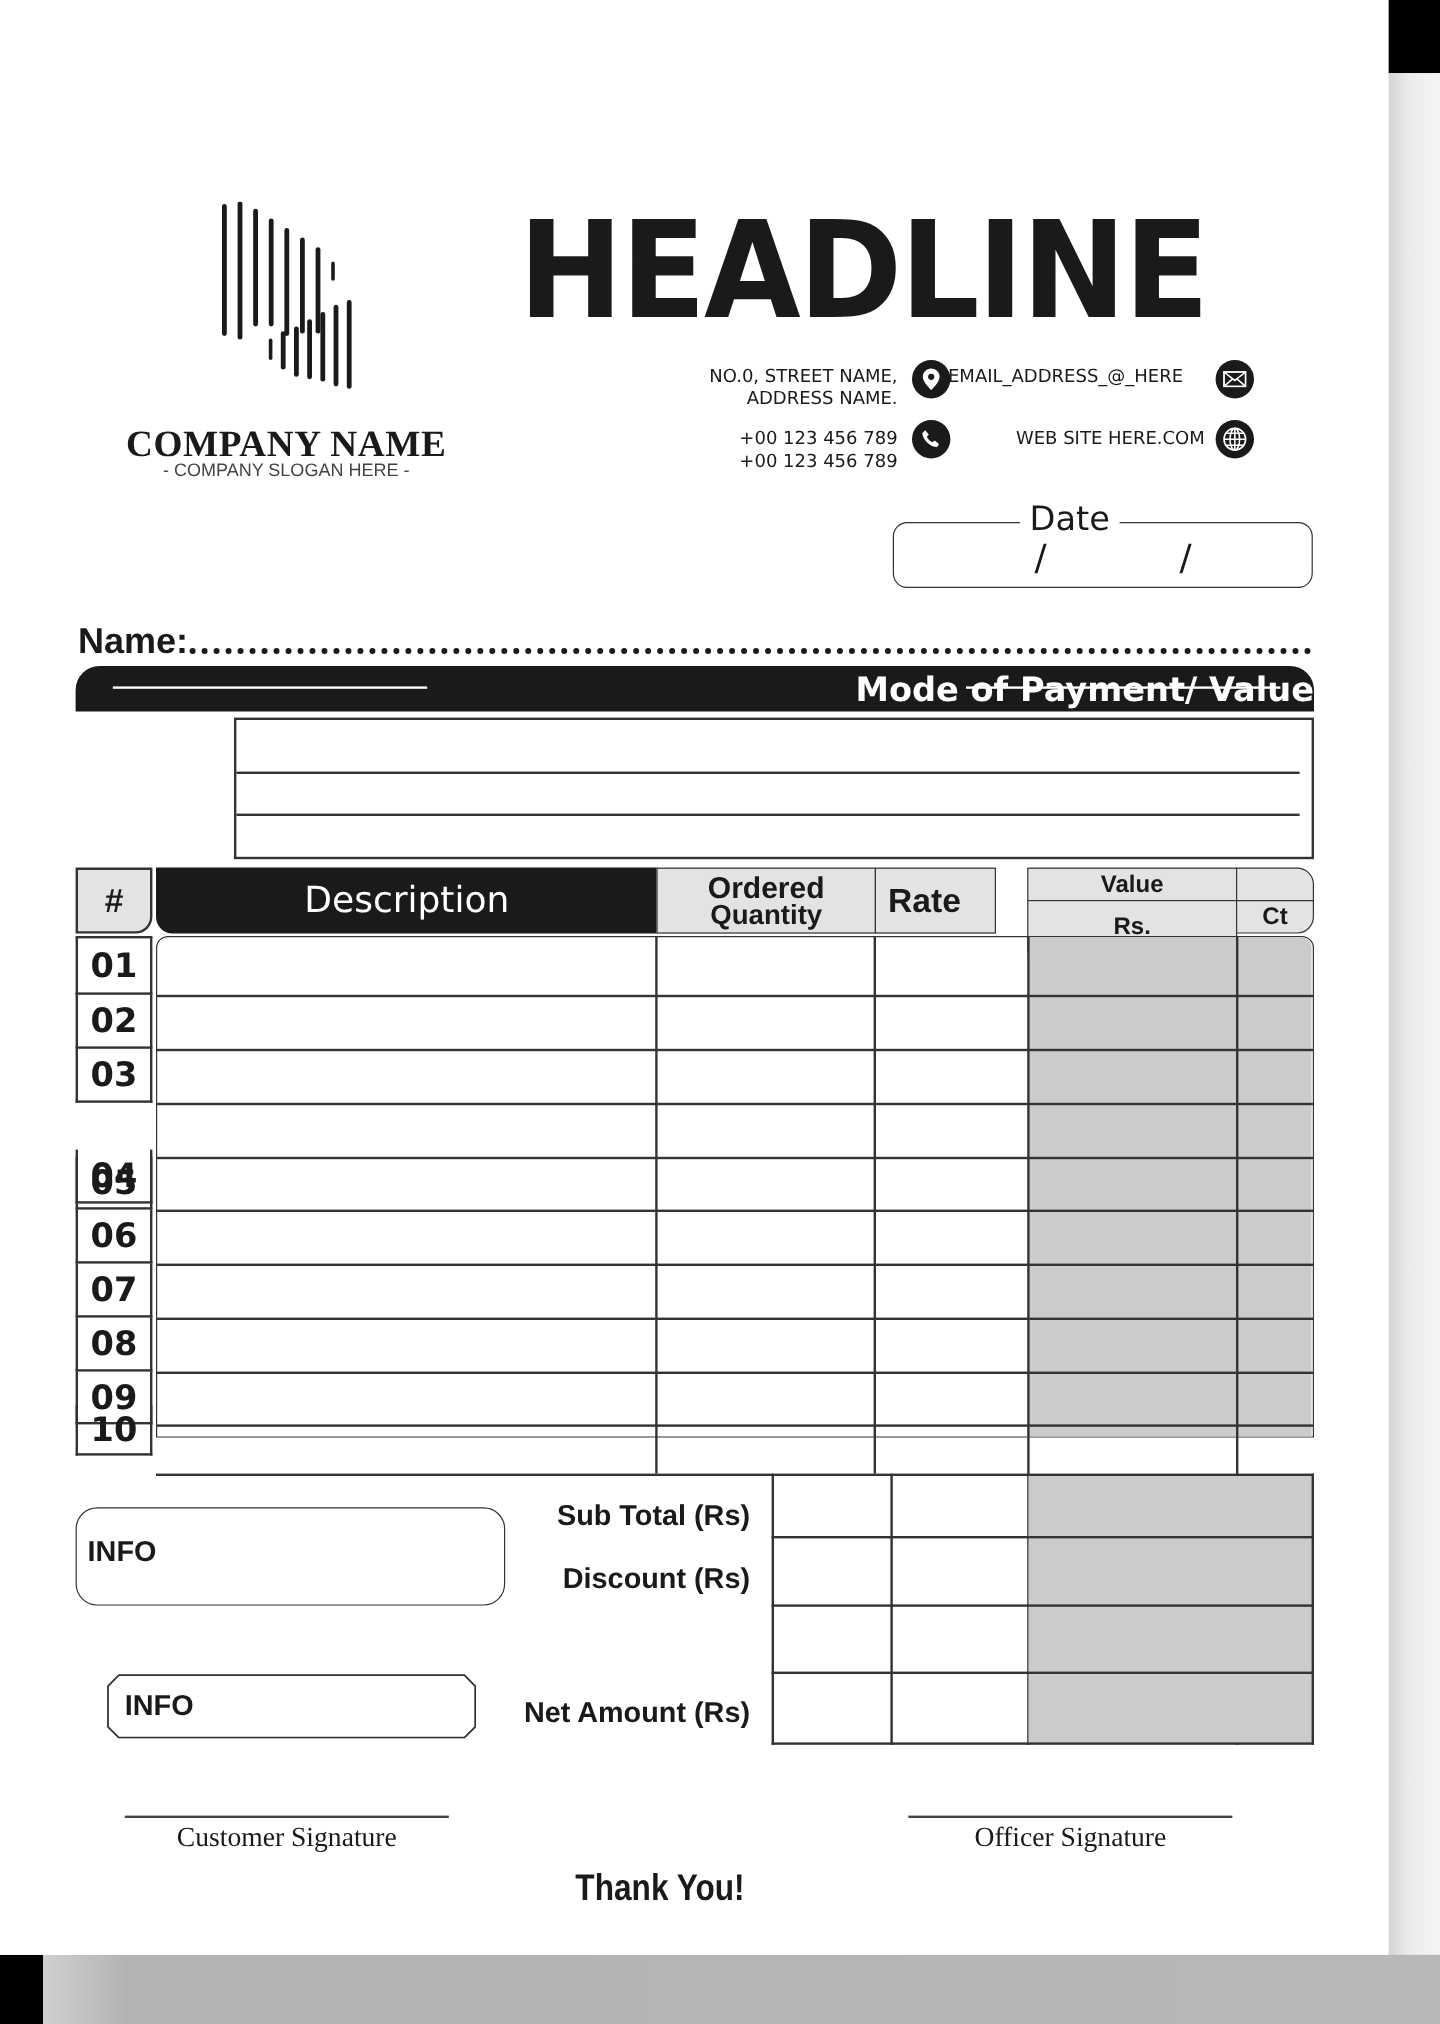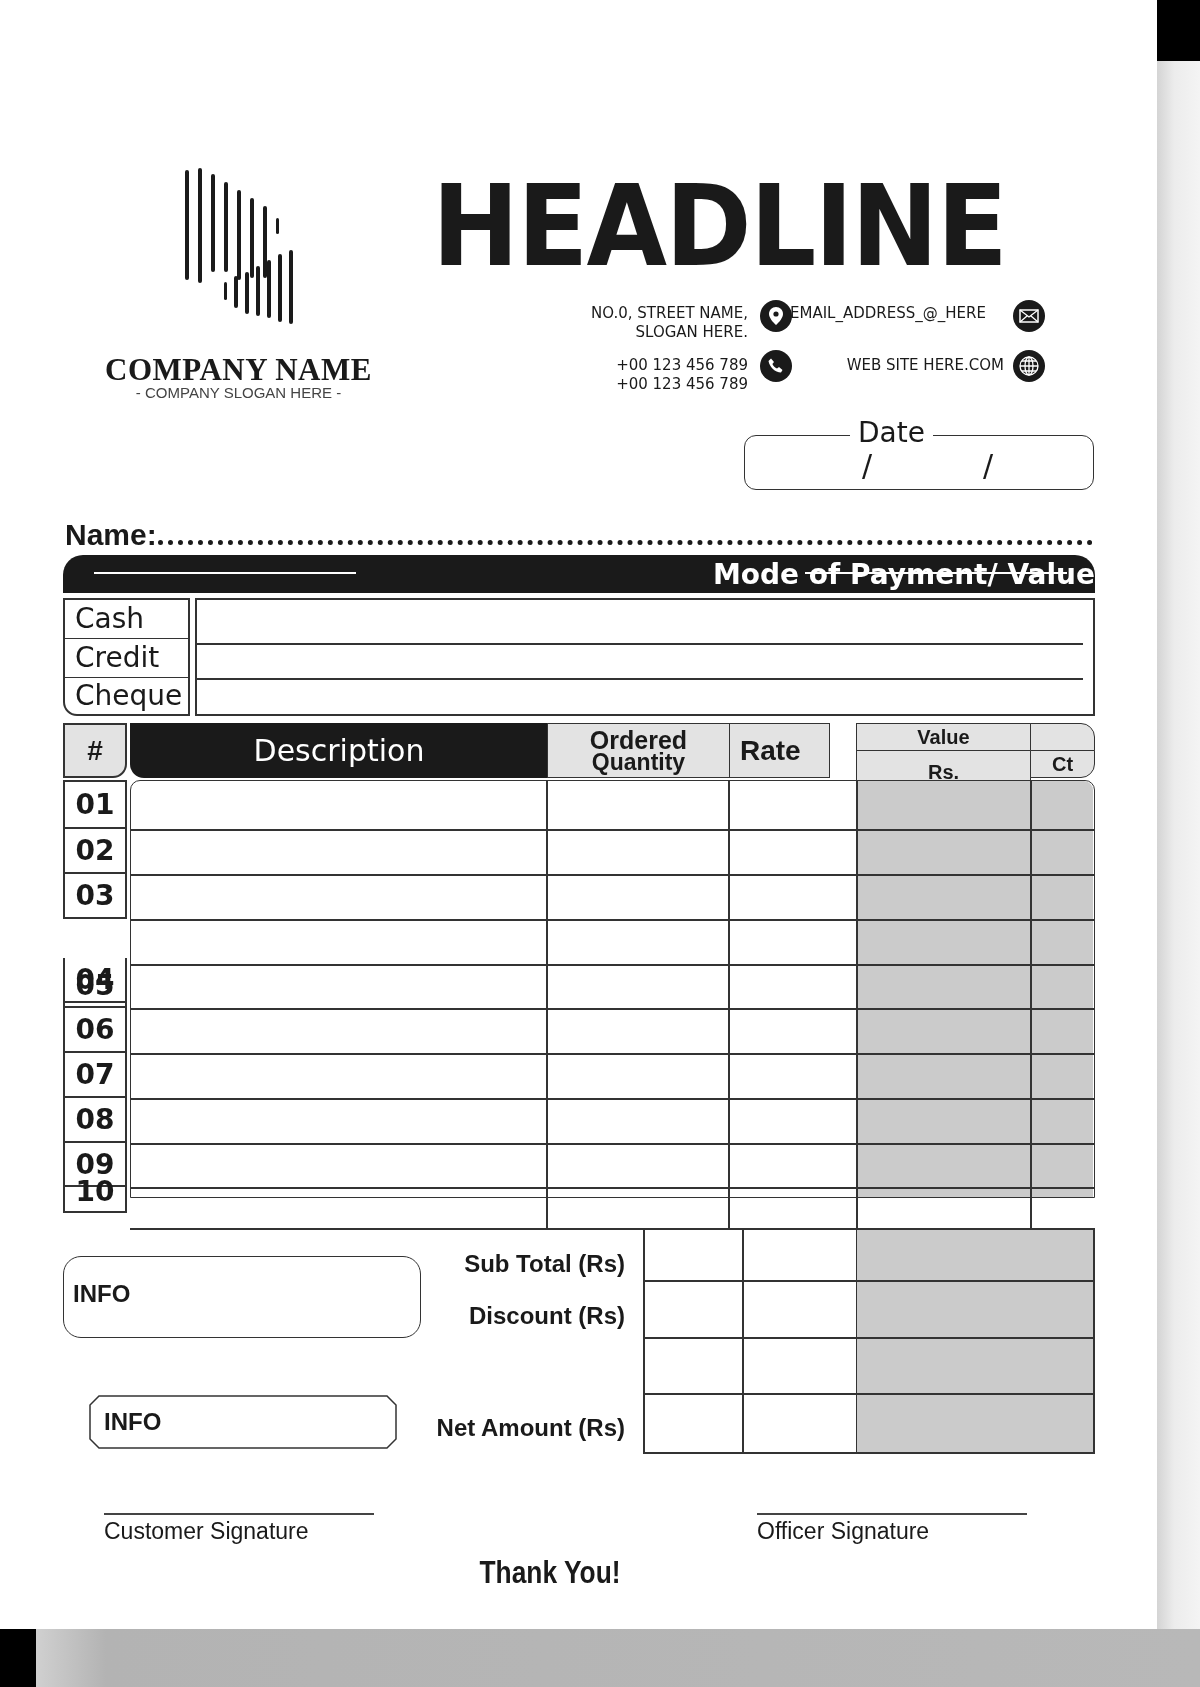--- a/index.html
+++ b/index.html
@@ -51,21 +51,21 @@
   .grey { background:#cbcbcb; }
 
   
   .tot-label { position:absolute; font-family:"Liberation Sans", sans-serif; font-weight:bold; font-size:24px; color:#1a1a1a; text-align:right; }
   #info-box-1 { left:63px; top:1256px; width:358px; height:82px; border:1.5px solid #333; border-radius:18px; box-sizing:border-box; }
   #info-label-1 { left:73px; top:1280px; font-family:"Liberation Sans", sans-serif; font-weight:bold; font-size:24px; }
   #info-label-2 { left:104px; top:1408px; font-family:"Liberation Sans", sans-serif; font-weight:bold; font-size:24px; }
 
   
   .sig-line { height:2px; background:#444; top:1513px; width:270px; }
-  .sig-label { top:1518px; width:270px; text-align:left; font-family:Liberation Sans, sans-serif; font-size:23px; color:#1a1a1a; }
+  .sig-label { top:1518px; width:270px; text-align:center; font-family:Liberation Serif, serif; font-size:23px; color:#1a1a1a; }
   #thank-you { left:450px; top:1555px; width:200px; text-align:center; font-family:"Liberation Sans", sans-serif; font-weight:bold; font-size:31px; color:#1a1a1a; transform:scaleX(0.85); }
 </style>
 </head>
 <body>
 
 <div id="corner-tr" class="abs"></div>
 <div id="shadow-right" class="abs"></div>
 <div id="corner-bl" class="abs"></div>
 <div id="shadow-bottom" class="abs"></div>
 
@@ -90,21 +90,21 @@
       <rect x="109" y="82" width="4" height="74" rx="2"></rect>
     </g>
   </svg>
   <div id="company-name" class="abs">COMPANY NAME</div>
   <div id="company-slogan" class="abs">- COMPANY SLOGAN HERE -</div>
 
   <div id="headline" class="abs">HEADLINE</div>
 
   <div class="abs contact" style="left:520px; top:304px; width:228px;">
     <div>NO.0, STREET NAME,</div>
-    <div>SLOGAN HERE.</div>
+    <div>ADDRESS NAME.</div>
   </div>
   <div class="abs cicon" style="left:760px; top:300px;">
     <svg width="18" height="20" viewBox="0 0 18 20">
         <path d="M9 1C5 1 2 4 2 8c0 5 7 11 7 11s7-6 7-11c0-4-3-7-7-7z" fill="#fff"></path>
         <circle cx="9" cy="8" r="2.6" fill="#1a1a1a"></circle>
       </svg>
   </div>
 
   <div class="abs contact" style="left:790px; top:304px; width:214px; text-align:left;">EMAIL_ADDRESS_@_HERE</div>
   <div class="abs cicon" style="left:1013px; top:300px;">
@@ -139,25 +139,20 @@
   <div class="abs date-slash" style="left:983px;">/</div>
 
   <div id="name-label" class="abs">Name:</div>
   <div id="name-dots" class="abs"></div>
 
   <div id="payment-bar" class="abs"></div>
   <div class="abs pay-line" style="left:94px; width:262px;"></div>
   <div class="abs pay-line" style="left:805px; width:262px;"></div>
   <div id="payment-title" class="abs">Mode of Payment/ Value</div>
 
-  <div id="pay-labels" class="abs">
-    <div class="pay-label" style="top:0; border-bottom:1.5px solid #333;">Cash</div>
-    <div class="pay-label" style="top:39px; border-bottom:1.5px solid #333;">Credit</div>
-    <div class="pay-label" style="top:77px;">Cheque</div>
-  </div>
   <div id="pay-values" class="abs">
     <div class="pay-row-line" style="top:43px;"></div>
     <div class="pay-row-line" style="top:78px;"></div>
   </div>
 
   <div class="hcell hnum" style="left:63px; top:723px; width:64px; height:55px; border-bottom-right-radius:14px; font-family:'Liberation Sans',sans-serif; font-weight:bold; font-size:28px;">#</div>
   <div class="hcell hdesc" style="left:130px; top:723px; width:418px; height:55px;">Description</div>
   <div class="hcell hgrey" style="left:547px; top:723px; width:183px; height:55px; flex-direction:column; line-height:22px;">
     <span style="font-size:25px;">Ordered</span>
     <span style="font-size:23px;">Quantity</span>

